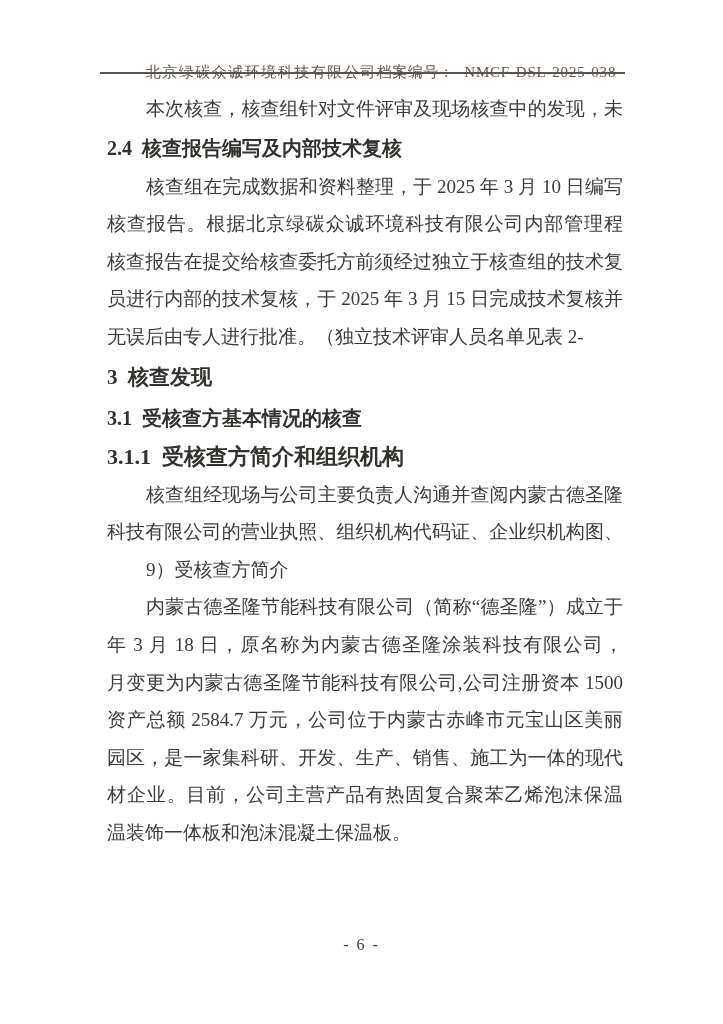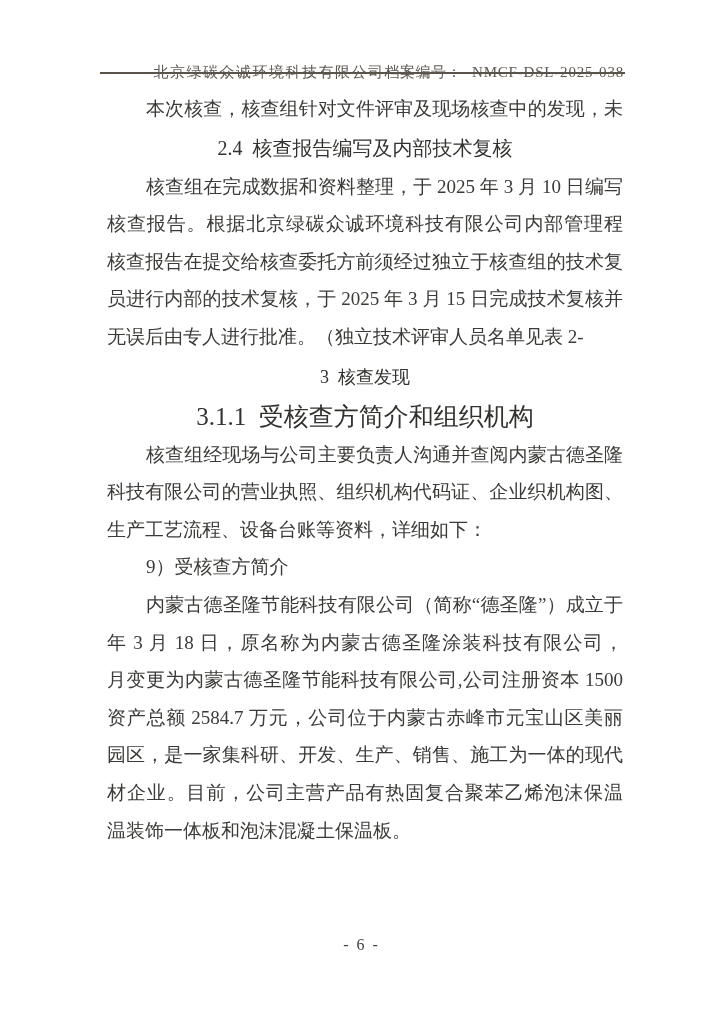--- a/index.html
+++ b/index.html
@@ -14,24 +14,24 @@
     margin: 0 auto;
     background: #ffffff;
     font-family: "Liberation Serif", "DejaVu Serif", serif;
     color: #3c3a37;
     overflow: hidden;
   }
   
   .header {
     position: absolute;
     top: 46px;
-    left: 108px;
+    left: 123px;
     width: 516px;
     display: flex;
-    justify-content: flex-end;
+    justify-content: center;
     align-items: baseline;
     font-size: 15px;
     color: #5d5750;
   }
   .header-company { letter-spacing: 1.5px; }
   .header-fileno  { letter-spacing: 0.5px; margin-top: 17px; }
   .header-fileno .num { margin-left: 10px; letter-spacing: 0.8px; }
   .header-rule {
     position: absolute;
     top: 72px;
@@ -53,29 +53,28 @@
     color: #3c3a37;
     overflow: hidden;
   }
   .j {
     text-align: justify;
     text-align-last: justify;
     text-justify: inter-character;
   }
   .ind { text-indent: 39px; }
   .hd {
-    font-weight: normal;
+    font-weight: bold;
     color: #33312e;
     white-space: pre-wrap;
-    text-align: center;
   }
   .h24  { height: 40px; line-height: 40px; font-size: 20px; }
-  .h3   { height: 42px; line-height: 42px; font-size: 18px; }
+  .h3   { height: 42px; line-height: 42px; font-size: 21px; }
   .h31  { height: 40px; line-height: 40px; font-size: 20px; }
-  .h311 { height: 38px; line-height: 38px; font-size: 25px; }
+  .h311 { height: 38px; line-height: 38px; font-size: 22px; }
   
   .footer {
     position: absolute;
     top: 936px;
     left: 0;
     width: 100%;
     text-align: center;
     font-size: 16px;
     letter-spacing: 2px;
     color: #45413d;
@@ -94,24 +93,24 @@
 
   <div class="content">
     <div class="ln j ind">本次核查，核查组针对文件评审及现场核查中的发现，未开具</div>
     <div class="ln hd h24">2.4  核查报告编写及内部技术复核</div>
     <div class="ln j ind">核查组在完成数据和资料整理，于 2025 年 3 月 10 日编写完成</div>
     <div class="ln j">核查报告。根据北京绿碳众诚环境科技有限公司内部管理程序，本</div>
     <div class="ln j">核查报告在提交给核查委托方前须经过独立于核查组的技术复核人</div>
     <div class="ln j">员进行内部的技术复核，于 2025 年 3 月 15 日完成技术复核并勘验</div>
     <div class="ln">无误后由专人进行批准。（独立技术评审人员名单见表 2-1）。</div>
     <div class="ln hd h3">3  核查发现</div>
+    <div class="ln hd h31">3.1  受核查方基本情况的核查</div>
     <div class="ln hd h311">3.1.1  受核查方简介和组织机构</div>
     <div class="ln j ind">核查组经现场与公司主要负责人沟通并查阅内蒙古德圣隆节能</div>
     <div class="ln j">科技有限公司的营业执照、组织机构代码证、企业织机构图、企业</div>
-    <div class="ln">生产工艺流程、设备台账等资料，详细如下：</div>
     <div class="ln ind">9）受核查方简介</div>
     <div class="ln j ind">内蒙古德圣隆节能科技有限公司（简称“德圣隆”）成立于 2019</div>
     <div class="ln j">年 3 月 18 日，原名称为内蒙古德圣隆涂装科技有限公司，2023 年 3</div>
     <div class="ln j">月变更为内蒙古德圣隆节能科技有限公司,公司注册资本 1500 万元，</div>
     <div class="ln j">资产总额 2584.7 万元，公司位于内蒙古赤峰市元宝山区美丽河物流</div>
     <div class="ln j">园区，是一家集科研、开发、生产、销售、施工为一体的现代化建</div>
     <div class="ln j">材企业。目前，公司主营产品有热固复合聚苯乙烯泡沫保温板、保</div>
     <div class="ln">温装饰一体板和泡沫混凝土保温板。</div>
   </div>
 

